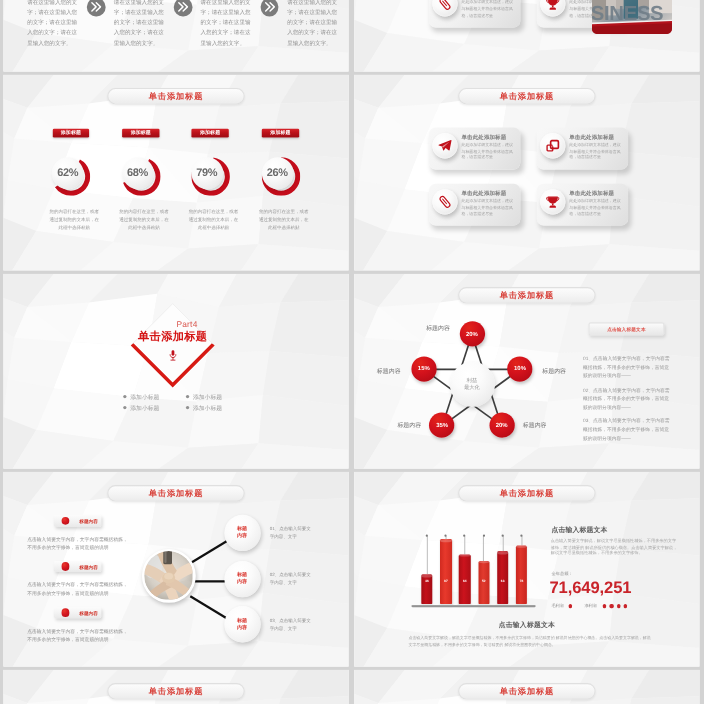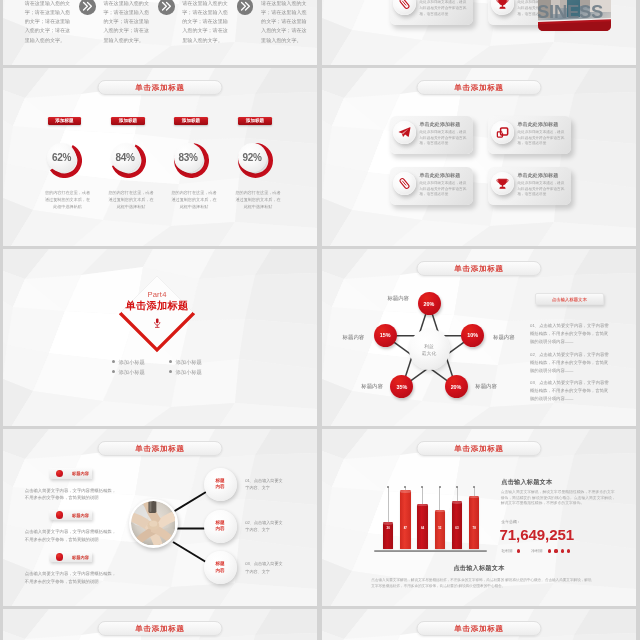--- a/index.html
+++ b/index.html
@@ -266,39 +266,39 @@
         <div class="sphere"></div>
         <div class="donutnum">62%</div>
       </div>
       <div class="dbody" style="left:40.5px;top:122px">您的内容打在这里，或者通过复制您的文本后，在此框中选择粘贴</div>
       <div class="dlabel" style="left:108.3px;top:48.7px">添加标题</div>
       <div class="donut" style="left:107.5px;top:75px">
         <svg width="35" height="35" viewBox="0 0 35 35">
           <circle cx="17.5" cy="17.5" r="15.2" fill="none" stroke="#c40d1b" stroke-width="4.6" stroke-dasharray="59.956 36.549" stroke-linecap="butt" transform="rotate(-66 17.5 17.5)"></circle>
         </svg>
         <div class="sphere"></div>
-        <div class="donutnum">84%</div>
+        <div class="donutnum">68%</div>
       </div>
       <div class="dbody" style="left:104px;top:122px">您的内容打在这里，或者通过复制您的文本后，在此框中选择粘贴</div>
       <div class="dlabel" style="left:171.3px;top:48.7px">添加标题</div>
       <div class="donut" style="left:170.5px;top:75px">
         <svg width="35" height="35" viewBox="0 0 35 35">
           <circle cx="17.5" cy="17.5" r="15.2" fill="none" stroke="#c40d1b" stroke-width="4.6" stroke-dasharray="74.812 21.693" stroke-linecap="butt" transform="rotate(-82 17.5 17.5)"></circle>
         </svg>
         <div class="sphere"></div>
-        <div class="donutnum">83%</div>
+        <div class="donutnum">79%</div>
       </div>
       <div class="dbody" style="left:167px;top:122px">您的内容打在这里，或者通过复制您的文本后，在此框中选择粘贴</div>
       <div class="dlabel" style="left:235.3px;top:48.7px">添加标题</div>
       <div class="donut" style="left:234.5px;top:75px">
         <svg width="35" height="35" viewBox="0 0 35 35">
           <circle cx="17.5" cy="17.5" r="15.2" fill="none" stroke="#c40d1b" stroke-width="4.6" stroke-dasharray="87.811 8.693" stroke-linecap="butt" transform="rotate(-90 17.5 17.5)"></circle>
         </svg>
         <div class="sphere"></div>
-        <div class="donutnum">92%</div>
+        <div class="donutnum">26%</div>
       </div>
       <div class="dbody" style="left:231px;top:122px">您的内容打在这里，或者通过复制您的文本后，在此框中选择粘贴</div>
     </div>
 <div class="slide" style="left:322px;top:68.3px">
       <svg class="bgsvg" viewBox="0 0 314 178" preserveAspectRatio="none">
         <rect width="314" height="178" fill="#f6f6f6"></rect>
         <polygon points="0,0 46,0 22,30 0,22" fill="#eeeeee"></polygon>
         <polygon points="46,0 104,0 78,26 22,30" fill="#f6f6f6"></polygon>
         <polygon points="104,0 150,0 140,18 78,26" fill="#f1f1f1"></polygon>
         <polygon points="150,0 212,0 196,30 140,18" fill="#f8f8f8"></polygon>
@@ -414,21 +414,21 @@
         <polygon points="232,154 314,160 314,178 216,178" fill="#f6f6f6"></polygon>
         <polygon points="62,62 118,112 46,104" fill="#ffffff"></polygon>
         <polygon points="132,66 176,116 118,112" fill="#fdfdfd"></polygon>
         <polygon points="22,30 62,62 10,58" fill="#fbfbfb"></polygon>
       </svg>
       <svg style="position:absolute;left:0;top:0;width:314px;height:178px" viewBox="0 0 314 178">
         <polygon points="154,27 191,64 154,101 117,64" fill="#fdfdfd" opacity=".92"></polygon>
         <path d="M117,64 154,101 191,64" fill="none" stroke="#d71a14" stroke-width="3.2" stroke-linejoin="miter"></path>
         <path d="M117,64 154,27 191,64" fill="none" stroke="#ededed" stroke-width=".8"></path>
       </svg>
-      <div class="partlabel" style="left:114px;top:41px;width:80px">Part4</div>
+      <div class="partlabel" style="left:127px;top:41px;width:80px">Part4</div>
       <div class="parttitle" style="left:94px;top:50px;width:120px">单击添加标题</div>
       <div style="position:absolute;left:149.8px;top:67px"><svg width="8.5" height="14" viewBox="0 0 24 28">
           <rect x="8.4" y="1" width="7.2" height="14" rx="3.6" fill="#c1121c"></rect>
           <path d="M4.6 12.4c0 4.1 3.3 7.4 7.4 7.4s7.4-3.3 7.4-7.4" fill="none" stroke="#c1121c" stroke-width="2.2" stroke-linecap="round"></path>
           <path d="M12 19.8V25" stroke="#c1121c" stroke-width="2.2" stroke-linecap="round"></path>
           <path d="M6.8 26.4h10.4" stroke="#c1121c" stroke-width="2.2" stroke-linecap="round"></path>
         </svg></div>
       <div class="bullet" style="left:109px;top:110px"><i></i><span>添加小标题</span></div>
       <div class="bullet" style="left:109px;top:120px"><i></i><span>添加小标题</span></div>
       <div class="bullet" style="left:166px;top:110px"><i></i><span>添加小标题</span></div>

